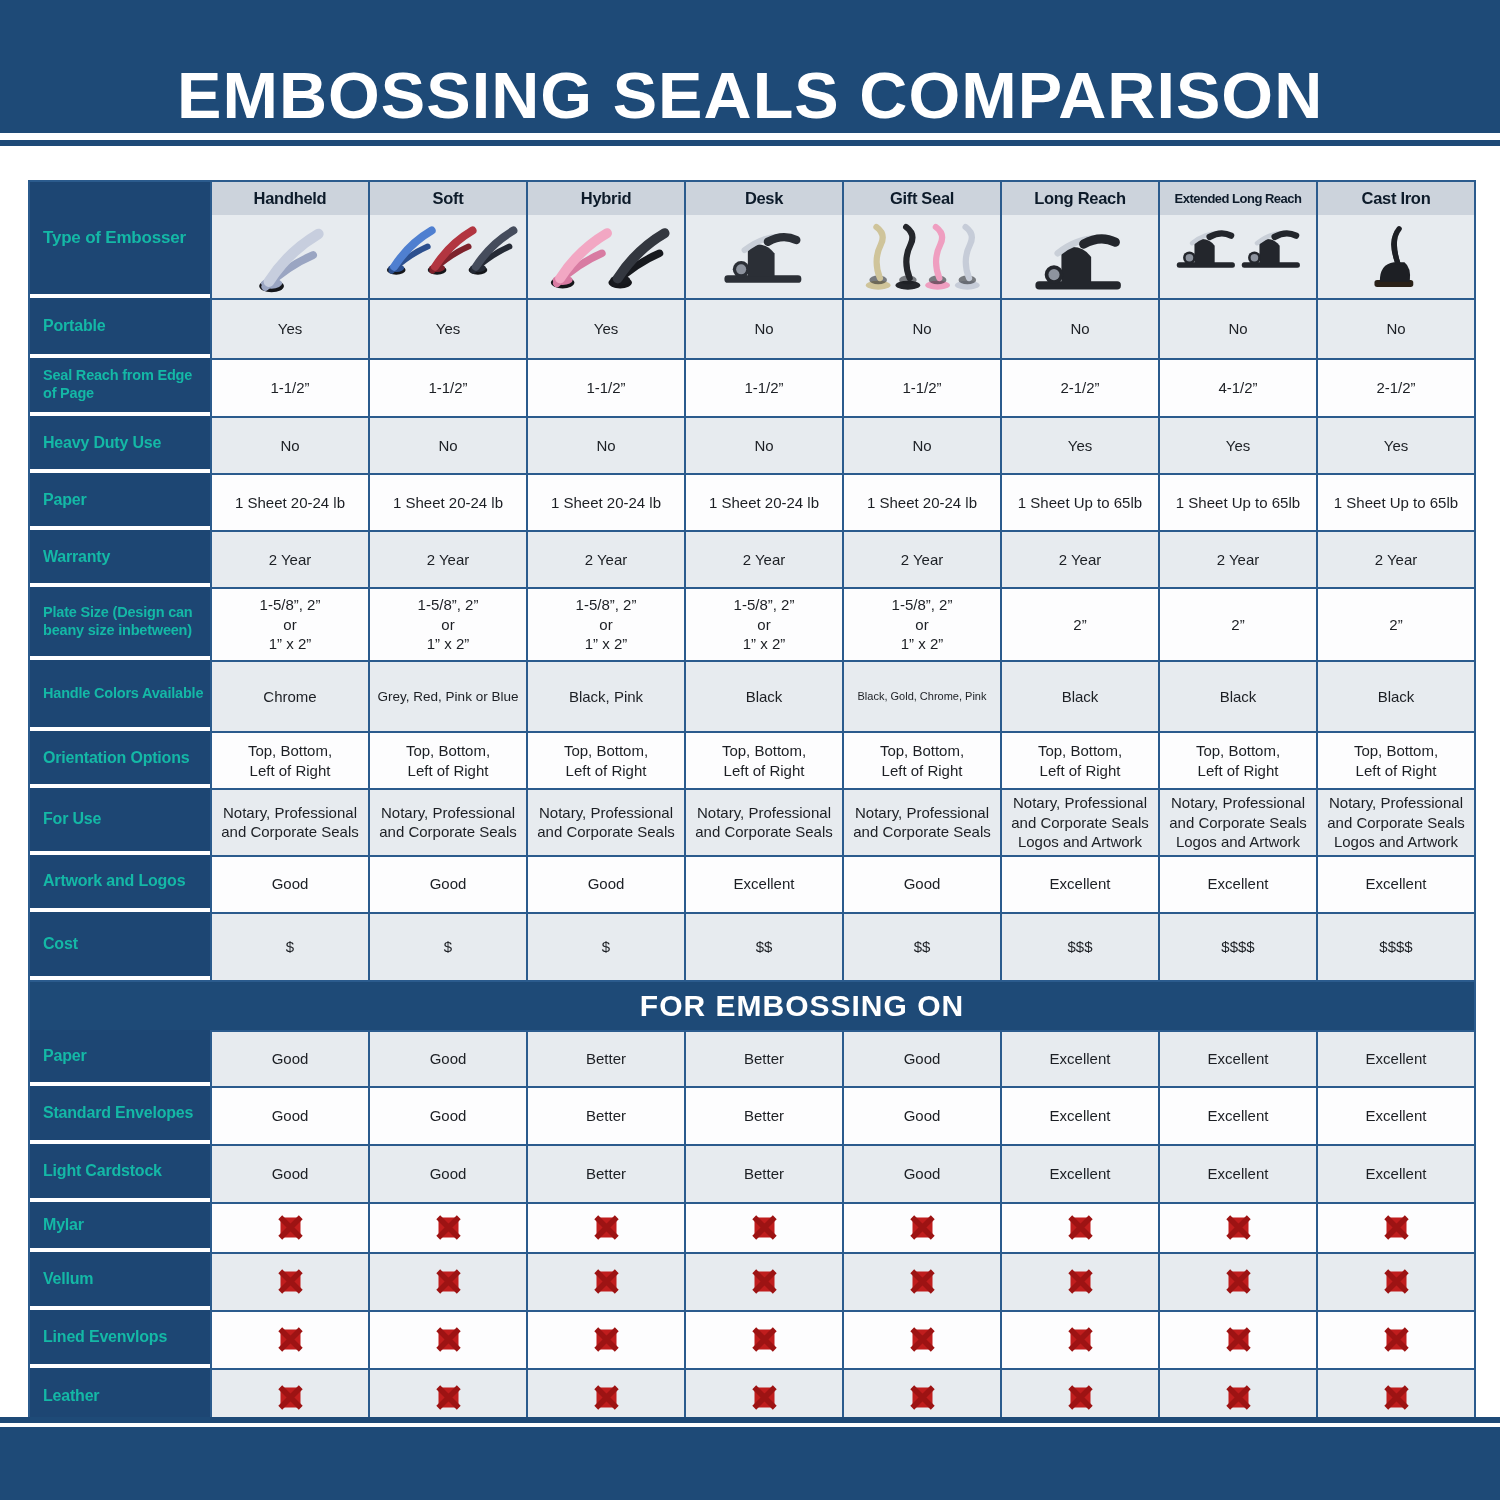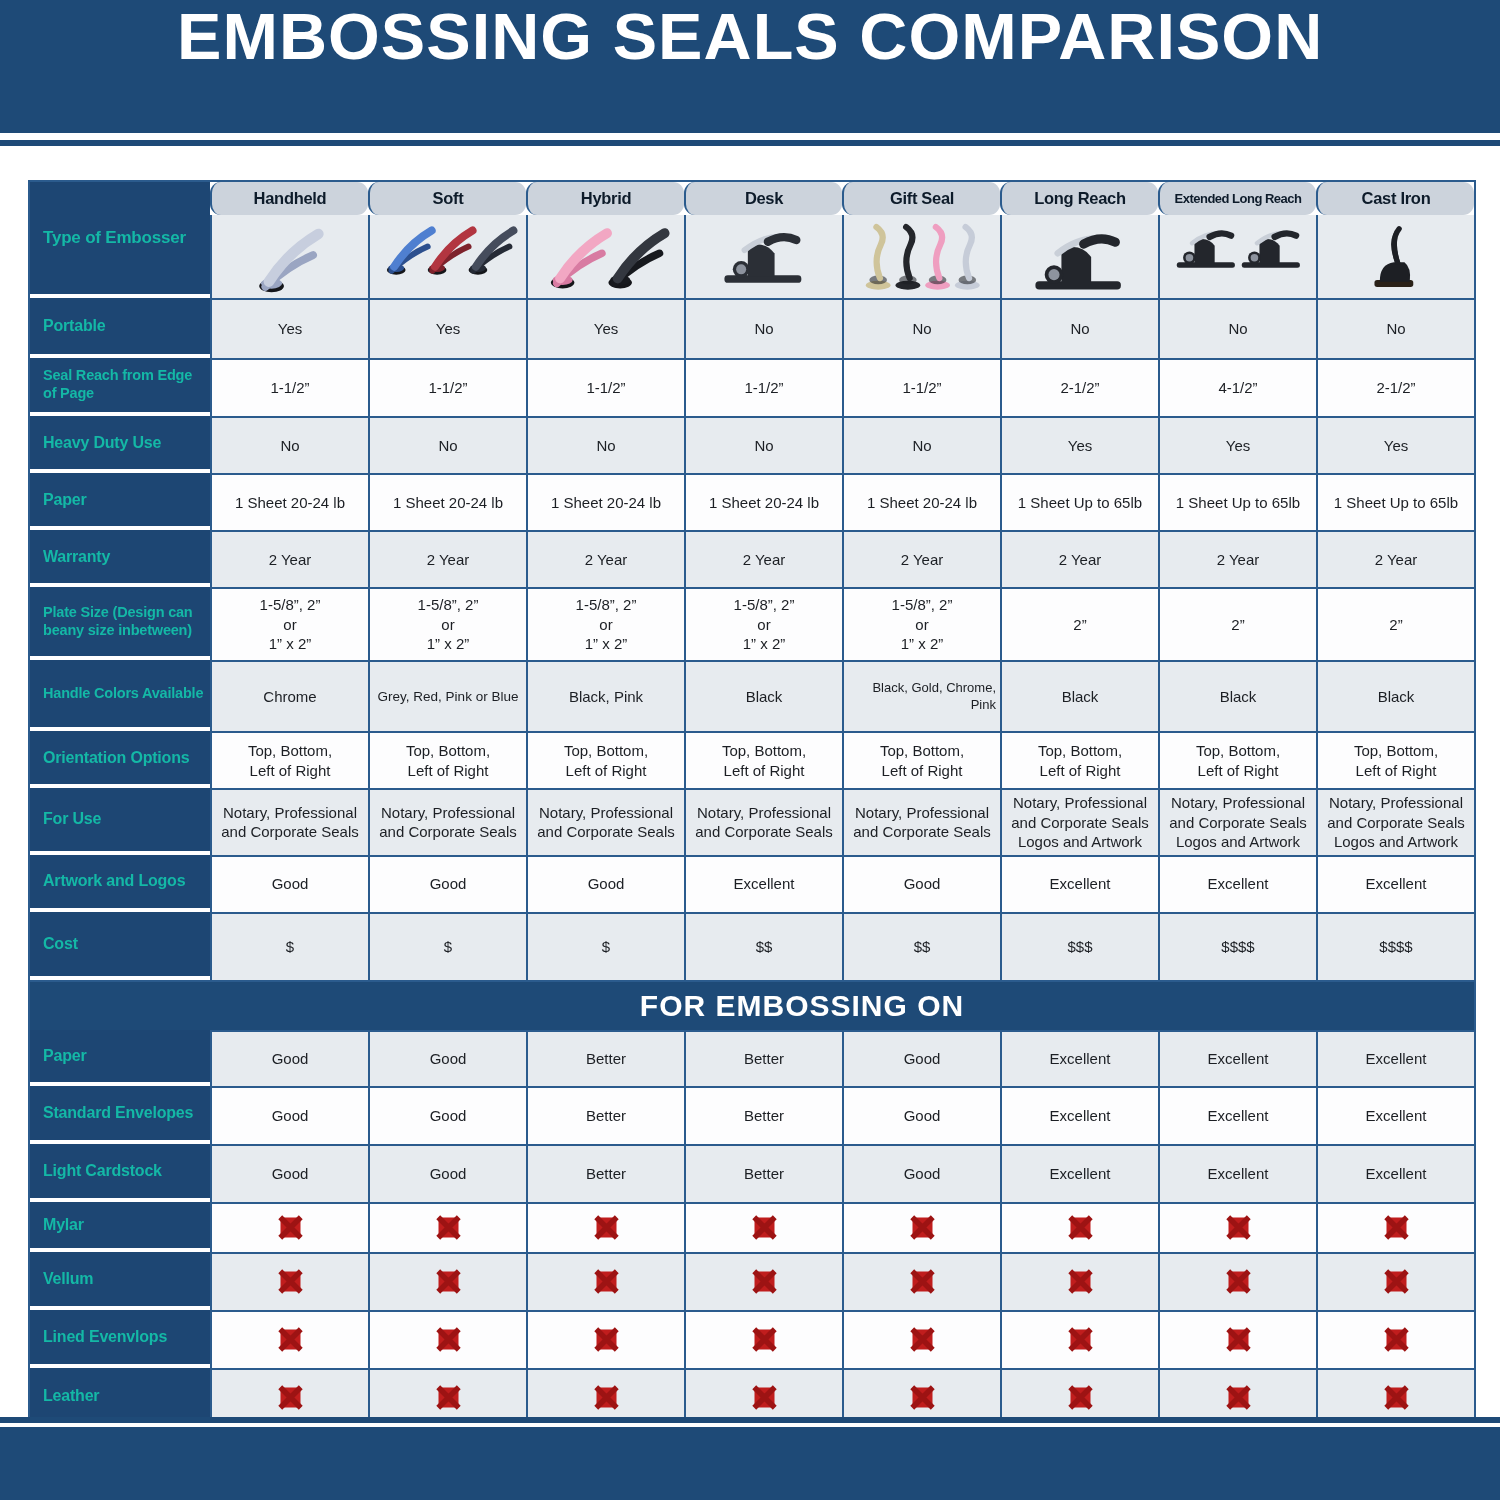--- a/index.html
+++ b/index.html
@@ -12,21 +12,21 @@
     --ink:#1c1f24;
     --red-x:#b01818;
   }
   *{margin:0;padding:0;box-sizing:border-box;}
   html,body{width:1500px;}
   body{
     width:1500px;height:1500px;position:relative;background:#ffffff;
     font-family:"Liberation Sans","DejaVu Sans",sans-serif;overflow:hidden;
   }
   
-  .top-band{height:133px;background:var(--navy);display:flex;align-items:flex-start;justify-content:center;}
+  .top-band{height:133px;background:var(--navy);display:flex;align-items:flex-end;justify-content:center;}
   .top-band h1{
     color:#ffffff;font-size:64px;font-weight:700;letter-spacing:1px;
     transform:scaleX(1.04);white-space:nowrap;
   }
   .stripe-white{height:7px;background:#ffffff;}
   .stripe-navy{height:6px;background:var(--navy);}
   
   .table-wrap{margin:34px 0 0 28px;width:1444px;}
   table{border-collapse:separate;border-spacing:0;table-layout:fixed;width:1444px;border:2px solid var(--border);}
   col.c-head{width:180px;}
@@ -35,21 +35,21 @@
   
   th.rowhead{
     background:var(--navy-deep);color:#14b8a6;text-align:left;
     font-size:16px;font-weight:700;line-height:1.22;padding:4px 6px 4px 13px;
     border-bottom:4px solid #ffffff;letter-spacing:-0.2px;
   }
   tr:last-child th.rowhead{border-bottom:none;}
   
   th.colname{
     background:var(--head-cell);color:#0d1b2a;font-size:16.5px;font-weight:700;
-    border-left:2px solid var(--border);padding:2px;letter-spacing:-0.3px;white-space:nowrap;border-radius:11px;
+    border-left:2px solid var(--border);padding:2px;letter-spacing:-0.3px;white-space:nowrap;
   }
   
   td.data{
     background:var(--white-cell);color:var(--ink);font-size:15px;line-height:1.3;
     border-left:2px solid var(--border);border-top:2px solid var(--border);
     padding:3px 4px;white-space:pre-line;
   }
   tr.shade td.data{background:var(--light-cell);}
   td.img-cell{
     background:var(--light-cell);border-left:2px solid var(--border);padding:2px;
@@ -305,21 +305,21 @@
           <td class="data">2”</td>
           <td class="data">2”</td>
           <td class="data">2”</td>
         </tr>
         <tr class="shade" style="height: 71px;">
           <th class="rowhead" style="font-size: 14.5px;">Handle Colors Available</th>
           <td class="data">Chrome</td>
           <td class="data" style="font-size: 13.5px;">Grey, Red, Pink or Blue</td>
           <td class="data">Black, Pink</td>
           <td class="data">Black</td>
-          <td class="data" style="font-size: 13px; text-align: right;">Black, Gold, Chrome, Pink</td>
+          <td class="data" style="font-size: 11px;">Black, Gold, Chrome, Pink</td>
           <td class="data">Black</td>
           <td class="data">Black</td>
           <td class="data">Black</td>
         </tr>
         <tr style="height: 57px;">
           <th class="rowhead">Orientation Options</th>
           <td class="data">Top, Bottom,
 Left of Right</td>
           <td class="data">Top, Bottom,
 Left of Right</td>

